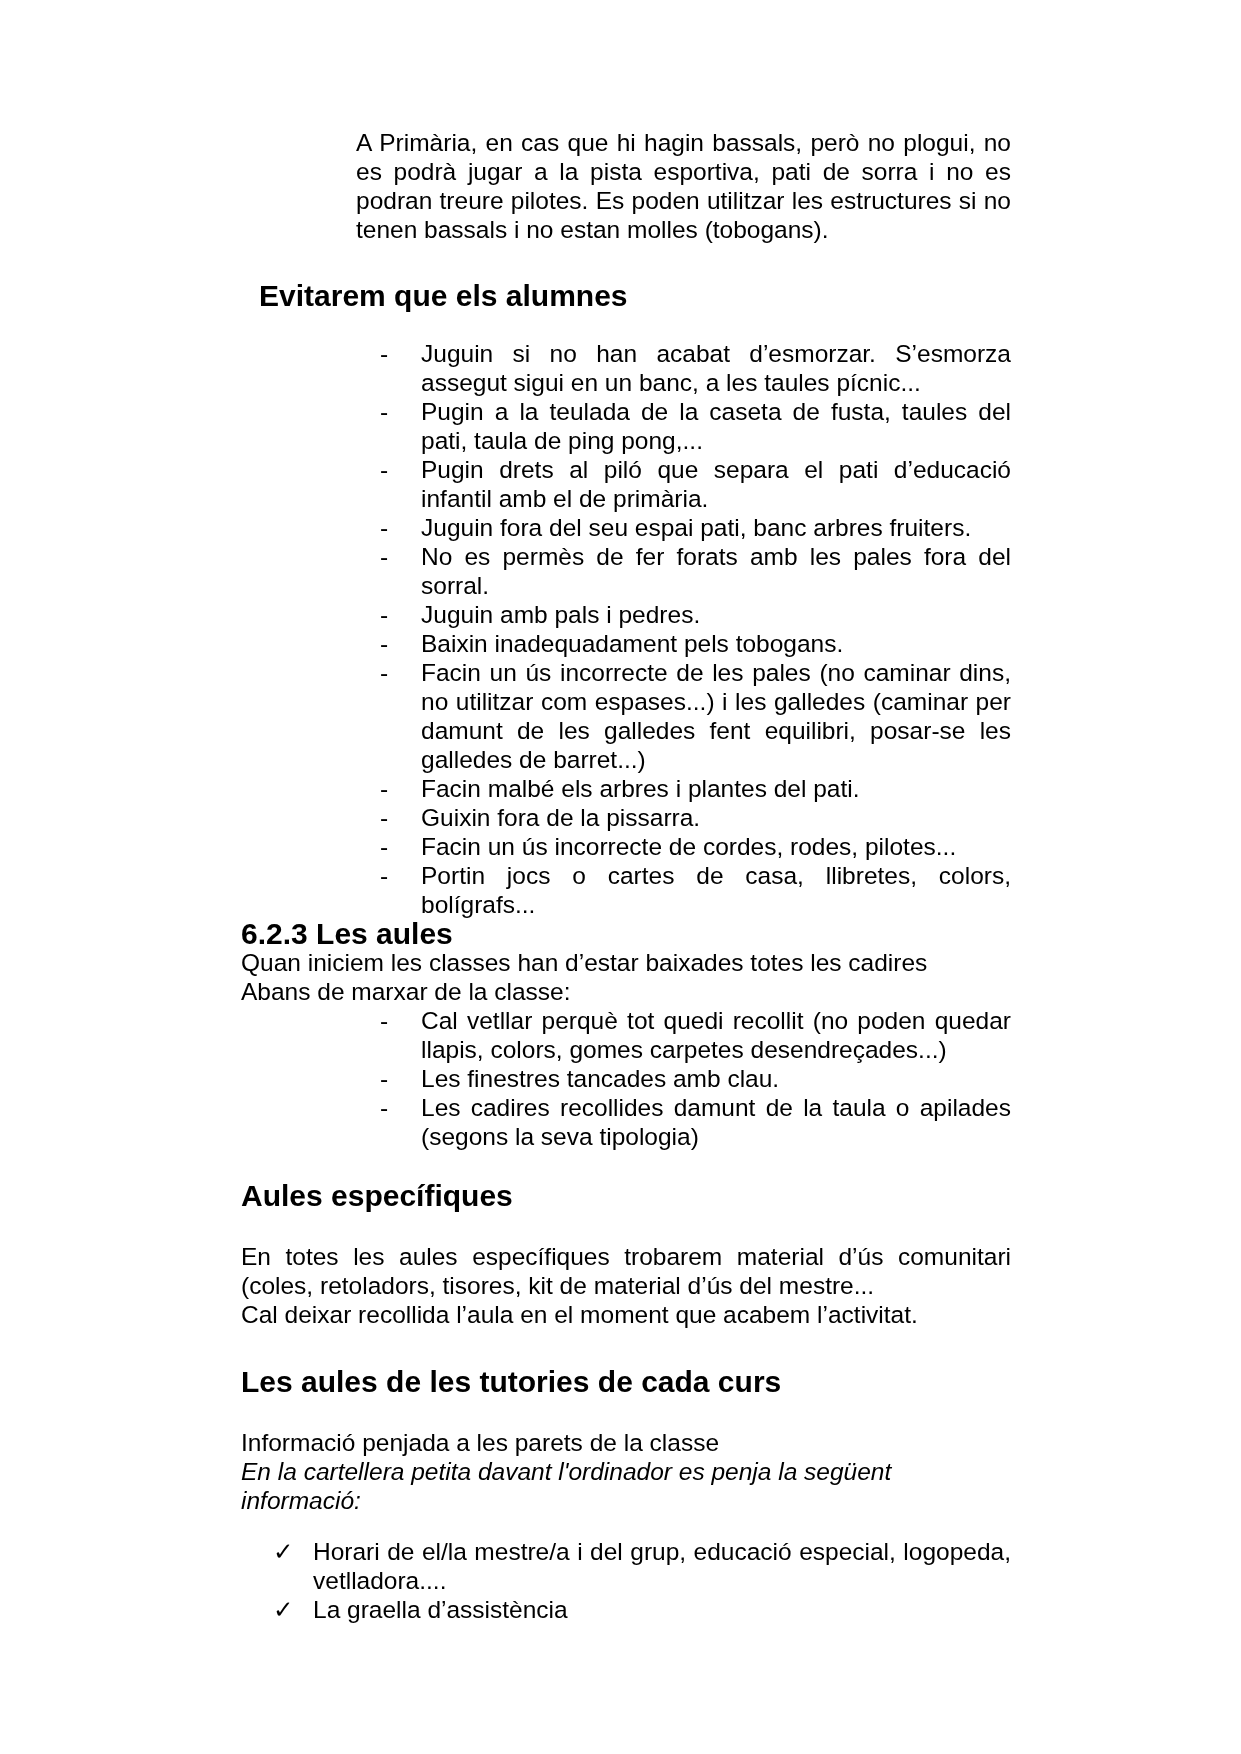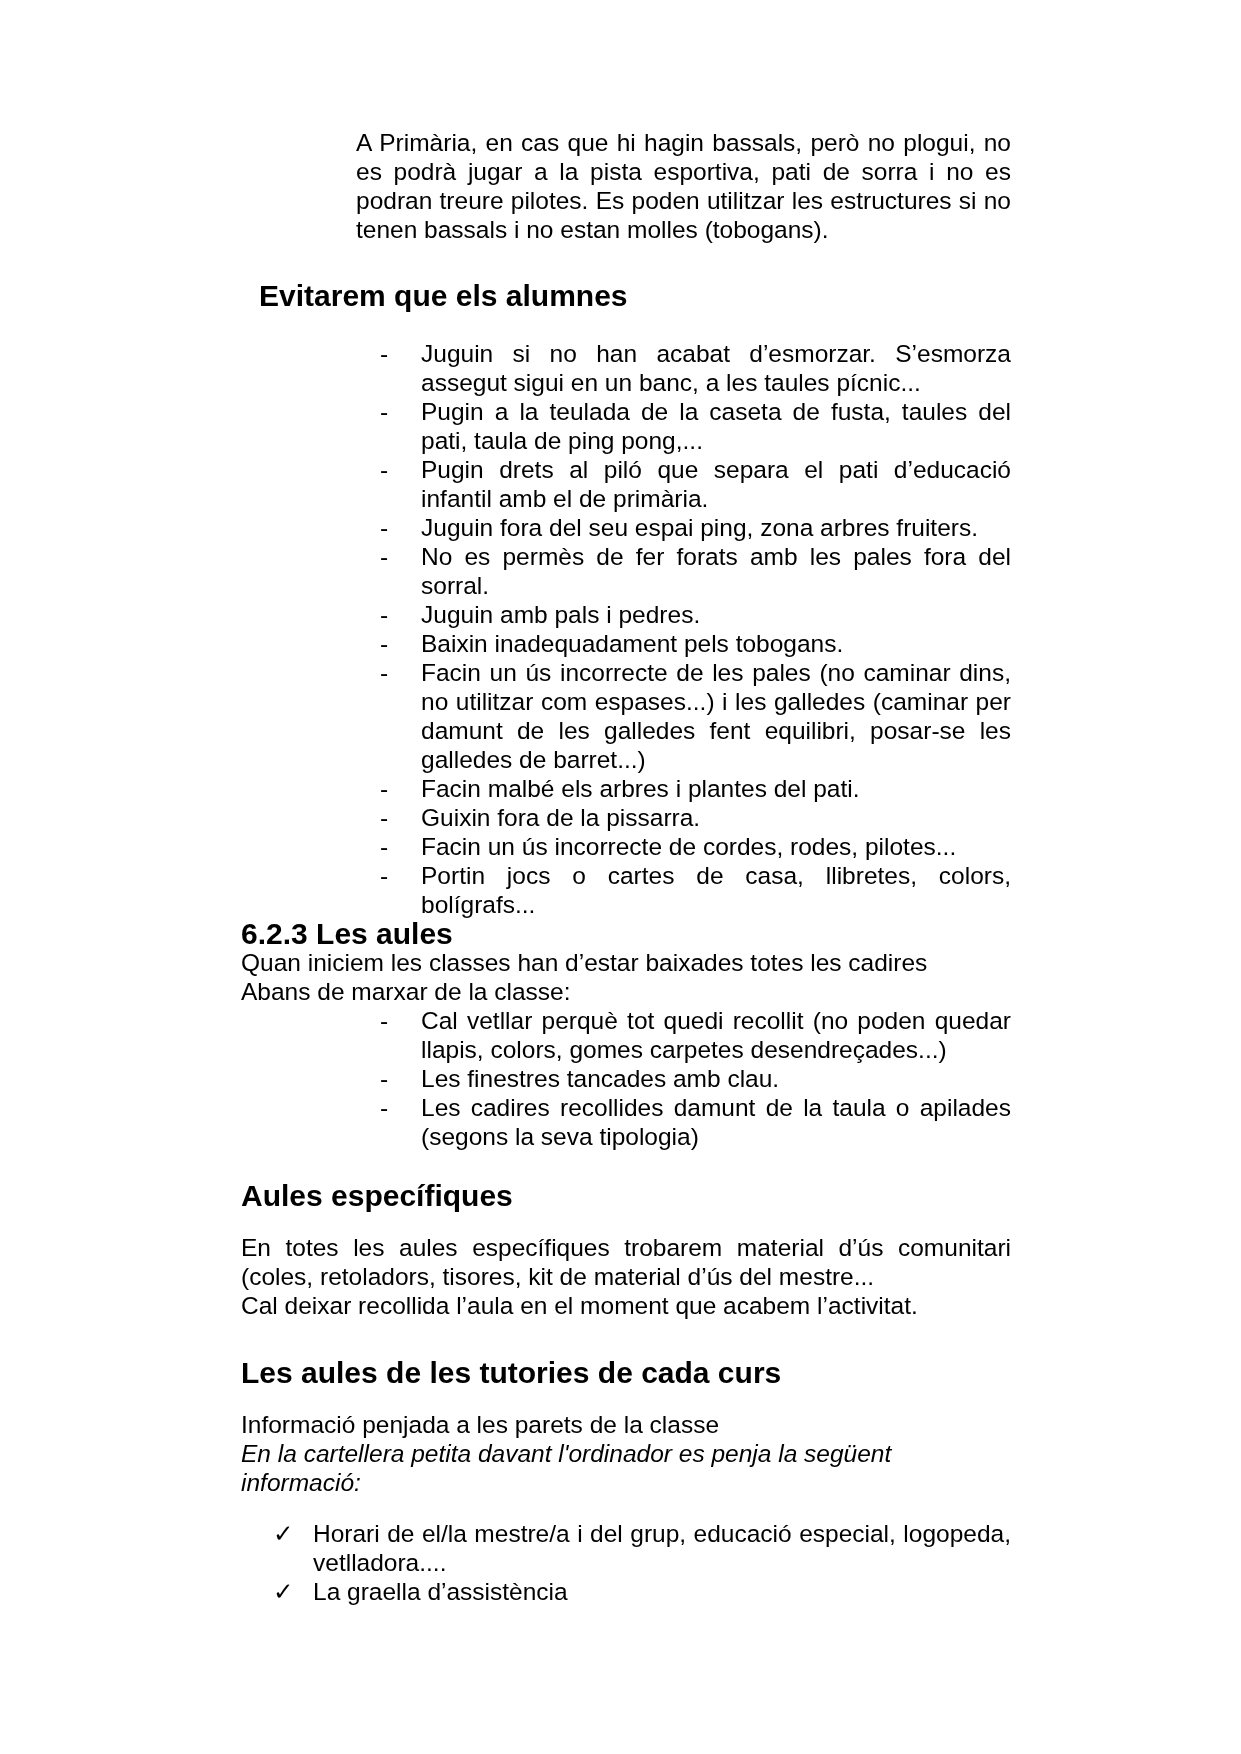--- a/index.html
+++ b/index.html
@@ -22,21 +22,21 @@
   h2 { font-size: 30px; font-weight: bold; line-height: 29px; }
   .h-evitarem { margin-left: 18px; margin-top: 37px; }
   .h-aules { }
   .h-especifiques { margin-top: 30px; }
   .h-tutories { margin-top: 38px; }
   ul.dash-list { list-style: none; margin-left: 139px; margin-top: 29px; }
   ul.dash-list.tight { margin-top: 0; }
   ul.dash-list li { position: relative; padding-left: 41px; text-align: justify; }
   ul.dash-list li .marker { position: absolute; left: 0; top: 0; }
   .para-block { }
-  .para-block-sm { margin-top: 23px; }
+  .para-block-sm { margin-top: 32px; }
   ul.check-list { list-style: none; margin-left: 32px; margin-top: 22px; }
   ul.check-list li { position: relative; padding-left: 40px; text-align: justify; }
   ul.check-list li .marker { position: absolute; left: 0; top: 0; }
   .italic { font-style: italic; }
 </style>
 </head>
 <body>
 
 <div class="page">
 
@@ -52,21 +52,21 @@
     <li>
       <span class="marker">-</span>
       <span>Pugin a la teulada de la caseta de fusta, taules del pati, taula de ping pong,...</span>
     </li>
     <li>
       <span class="marker">-</span>
       <span>Pugin drets al piló que separa el pati d’educació infantil amb el de primària.</span>
     </li>
     <li>
       <span class="marker">-</span>
-      <span>Juguin fora del seu espai ping, zona arbres fruiters.</span>
+      <span>Juguin fora del seu espai pati, banc arbres fruiters.</span>
     </li>
     <li>
       <span class="marker">-</span>
       <span>No es permès de fer forats amb les pales fora del sorral.</span>
     </li>
     <li>
       <span class="marker">-</span>
       <span>Juguin amb pals i pedres.</span>
     </li>
     <li>

